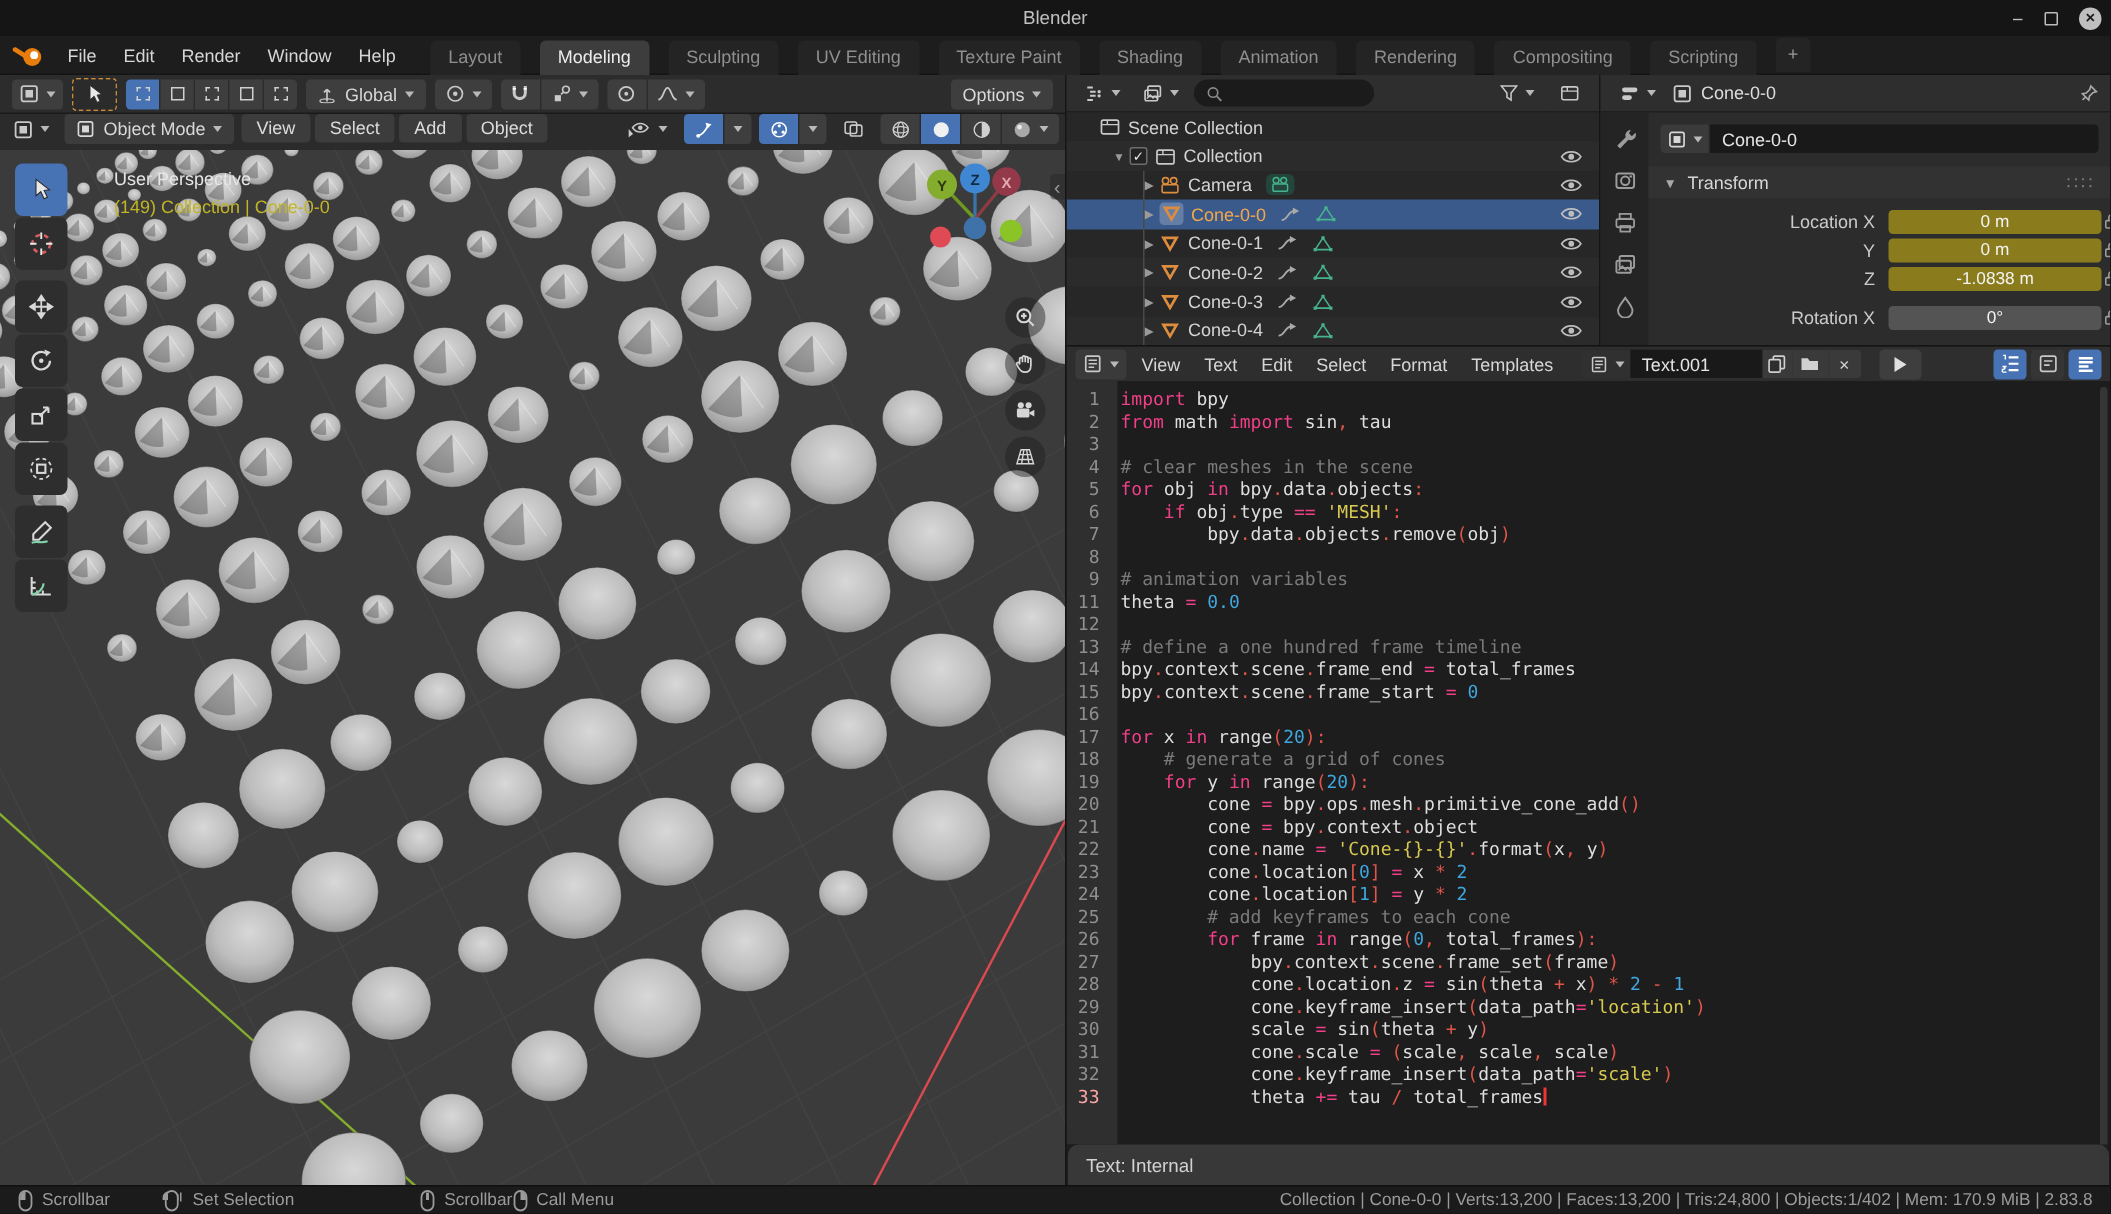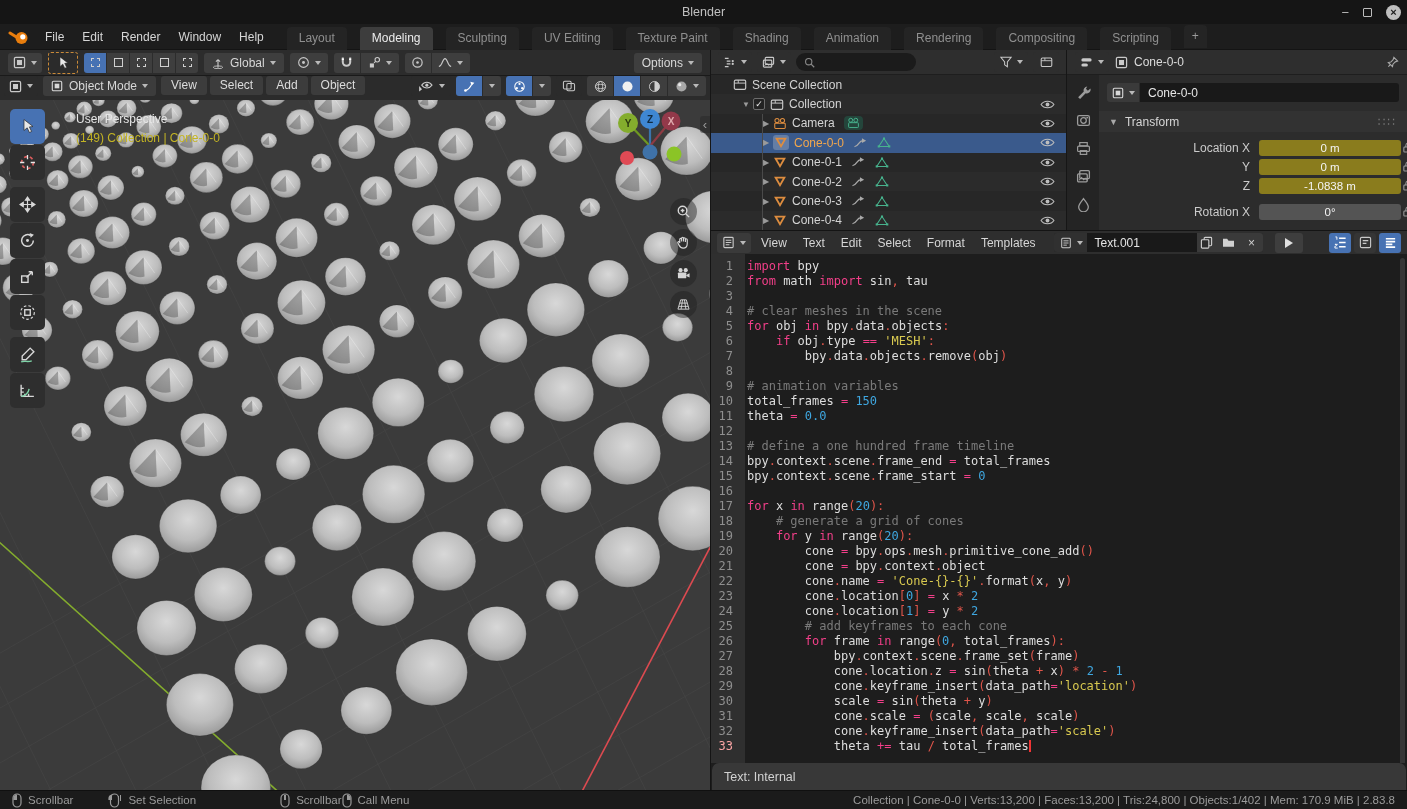--- a/index.html
+++ b/index.html
@@ -111,21 +111,21 @@
   .val.keyed{background:#8a7c1d}
   .val.plain{background:#545454}
   .pr-row .lock{width:22px;display:flex;justify-content:center;color:#9c9c9c}
   .pr-row.gap{margin-top:9px}
   
   .texteditor{position:absolute;left:710px;top:230px;width:697px;height:560px;background:#1d1d1d;
               border-left:1px solid #141414;border-top:1px solid #141414;overflow:hidden}
   .te-header{height:23px;background:#2e2e2e;display:flex;align-items:center;gap:2px;padding:0 6px}
   .te-menu{padding:0 8px;color:#d6d6d6}
   .te-db{display:flex;align-items:stretch;height:19px;margin-left:8px;background:#262626;border-radius:3px;overflow:hidden}
-  .te-field{background:#191919;color:#e4e4e4;display:flex;align-items:center;padding:0 8px;width:110px}
+  .te-field{background:#191919;color:#e4e4e4;display:flex;align-items:center;padding:0 8px;width:88px}
   .te-right{margin-left:auto;display:flex;gap:3px}
   .te-play{width:28px}
   .play-tri{width:0;height:0;border-left:8px solid #e0e0e0;border-top:5px solid transparent;border-bottom:5px solid transparent}
   .te-body{position:absolute;left:0;top:23px;right:0;bottom:27px;overflow:hidden;
            font-family:"DejaVu Sans Mono",monospace;font-size:12px}
   .te-gutterbg{position:absolute;left:0;top:0;bottom:0;width:34px;background:#2f2f2f}
   .te-lines{position:relative;padding-top:5px}
   .cl{height:15px;line-height:15px;white-space:pre}
   .cl .ln{display:inline-block;width:28px;text-align:right;padding-right:6px;color:#8f8f8f;margin-right:8px}
   .cl.cur .ln{color:#fca5a5}
@@ -1489,21 +1489,20 @@
       <div class="te-lines" id="te-lines">
           <div class="cl"><span class="ln">1</span><span class="tk-k">import</span><span class="tk-n"> bpy</span></div>
           <div class="cl"><span class="ln">2</span><span class="tk-k">from</span><span class="tk-n"> math </span><span class="tk-k">import</span><span class="tk-n"> sin</span><span class="tk-p">,</span><span class="tk-n"> tau</span></div>
           <div class="cl"><span class="ln">3</span></div>
           <div class="cl"><span class="ln">4</span><span class="tk-c"># clear meshes in the scene</span></div>
           <div class="cl"><span class="ln">5</span><span class="tk-k">for</span><span class="tk-n"> obj </span><span class="tk-k">in</span><span class="tk-n"> bpy</span><span class="tk-p">.</span><span class="tk-n">data</span><span class="tk-p">.</span><span class="tk-n">objects</span><span class="tk-p">:</span></div>
           <div class="cl"><span class="ln">6</span><span class="tk-n">    </span><span class="tk-k">if</span><span class="tk-n"> obj</span><span class="tk-p">.</span><span class="tk-n">type </span><span class="tk-k">==</span><span class="tk-n"> </span><span class="tk-s">'MESH'</span><span class="tk-p">:</span></div>
           <div class="cl"><span class="ln">7</span><span class="tk-n">        bpy</span><span class="tk-p">.</span><span class="tk-n">data</span><span class="tk-p">.</span><span class="tk-n">objects</span><span class="tk-p">.</span><span class="tk-n">remove</span><span class="tk-p">(</span><span class="tk-n">obj</span><span class="tk-p">)</span></div>
           <div class="cl"><span class="ln">8</span></div>
           <div class="cl"><span class="ln">9</span><span class="tk-c"># animation variables</span></div>
-          <div class="cl"><span class="ln">10</span><span class="tk-n">total_frames </span><span class="tk-k">=</span><span class="tk-n"> </span><span class="tk-num">150</span></div>
           <div class="cl"><span class="ln">11</span><span class="tk-n">theta </span><span class="tk-k">=</span><span class="tk-n"> </span><span class="tk-num">0.0</span></div>
           <div class="cl"><span class="ln">12</span></div>
           <div class="cl"><span class="ln">13</span><span class="tk-c"># define a one hundred frame timeline</span></div>
           <div class="cl"><span class="ln">14</span><span class="tk-n">bpy</span><span class="tk-p">.</span><span class="tk-n">context</span><span class="tk-p">.</span><span class="tk-n">scene</span><span class="tk-p">.</span><span class="tk-n">frame_end </span><span class="tk-k">=</span><span class="tk-n"> total_frames</span></div>
           <div class="cl"><span class="ln">15</span><span class="tk-n">bpy</span><span class="tk-p">.</span><span class="tk-n">context</span><span class="tk-p">.</span><span class="tk-n">scene</span><span class="tk-p">.</span><span class="tk-n">frame_start </span><span class="tk-k">=</span><span class="tk-n"> </span><span class="tk-num">0</span></div>
           <div class="cl"><span class="ln">16</span></div>
           <div class="cl"><span class="ln">17</span><span class="tk-k">for</span><span class="tk-n"> x </span><span class="tk-k">in</span><span class="tk-n"> range</span><span class="tk-p">(</span><span class="tk-num">20</span><span class="tk-p">):</span></div>
           <div class="cl"><span class="ln">18</span><span class="tk-n">    </span><span class="tk-c"># generate a grid of cones</span></div>
           <div class="cl"><span class="ln">19</span><span class="tk-n">    </span><span class="tk-k">for</span><span class="tk-n"> y </span><span class="tk-k">in</span><span class="tk-n"> range</span><span class="tk-p">(</span><span class="tk-num">20</span><span class="tk-p">):</span></div>
           <div class="cl"><span class="ln">20</span><span class="tk-n">        cone </span><span class="tk-k">=</span><span class="tk-n"> bpy</span><span class="tk-p">.</span><span class="tk-n">ops</span><span class="tk-p">.</span><span class="tk-n">mesh</span><span class="tk-p">.</span><span class="tk-n">primitive_cone_add</span><span class="tk-p">()</span></div>

